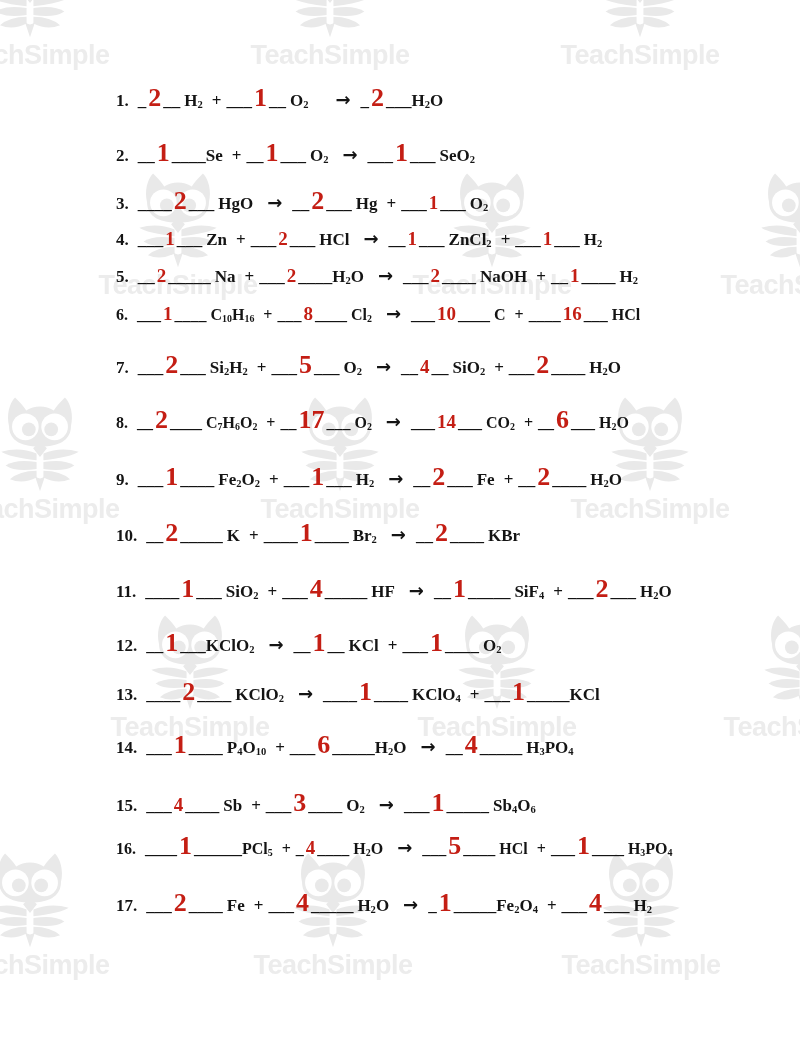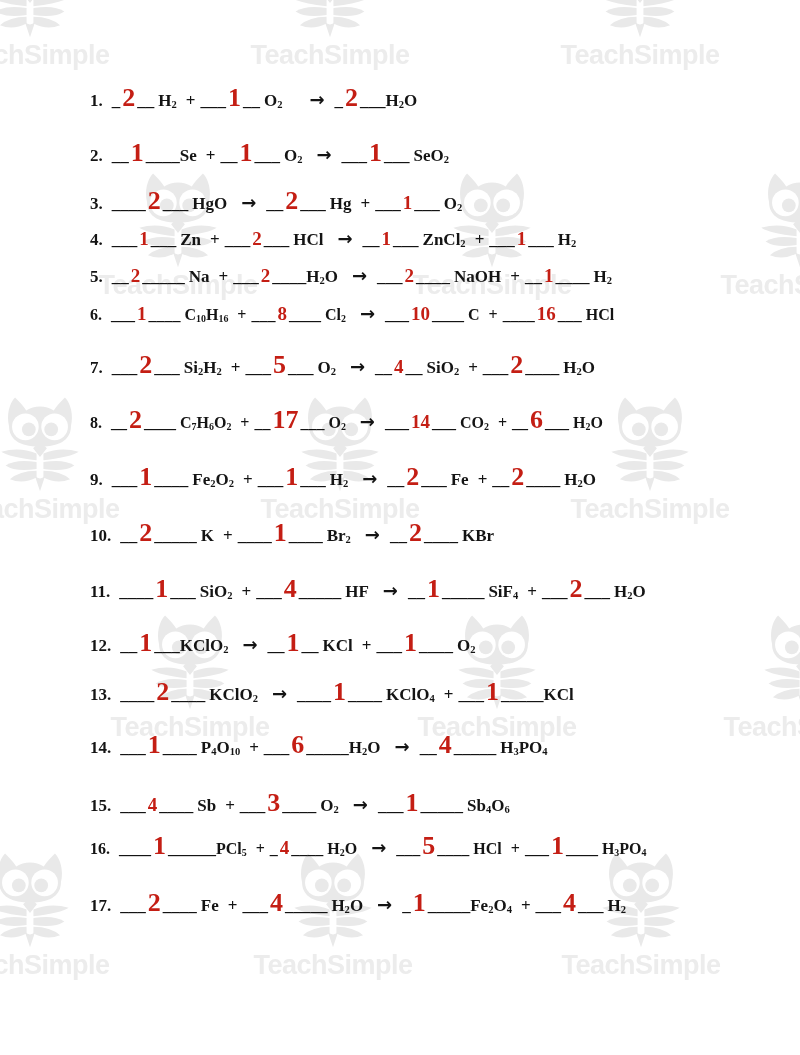--- a/index.html
+++ b/index.html
@@ -10,21 +10,21 @@
   
   #wm-layer{position:absolute;inset:0;z-index:0;}
   .wm{position:absolute;width:160px;text-align:center;}
   .wm svg{display:block;margin:0 auto;width:86px;height:100px;}
   .wm-text{
     font-family:"Liberation Sans",sans-serif;font-weight:bold;
     font-size:27px;line-height:1;margin-top:2px;letter-spacing:-0.5px;
     color:var(--wm-text,#ececec);white-space:nowrap;
   }
   
-  #eq-layer{position:absolute;inset:0;z-index:1;}
+  #eq-layer{position:absolute;inset:0;z-index:1;margin-left:26px;}
   .eq{
     position:absolute;left:90px;white-space:nowrap;
     font-weight:bold;color:var(--ink,#141414);font-size:17px;
   }
   .eqnum{margin-right:9px;}
   .u{letter-spacing:0;}
   .coef{color:var(--coef,#c41e14);padding:0 2px;}
   .coef.lg{font-size:26px;}
   .coef.md{font-size:19px;}
   .f{margin:0 4px;}

